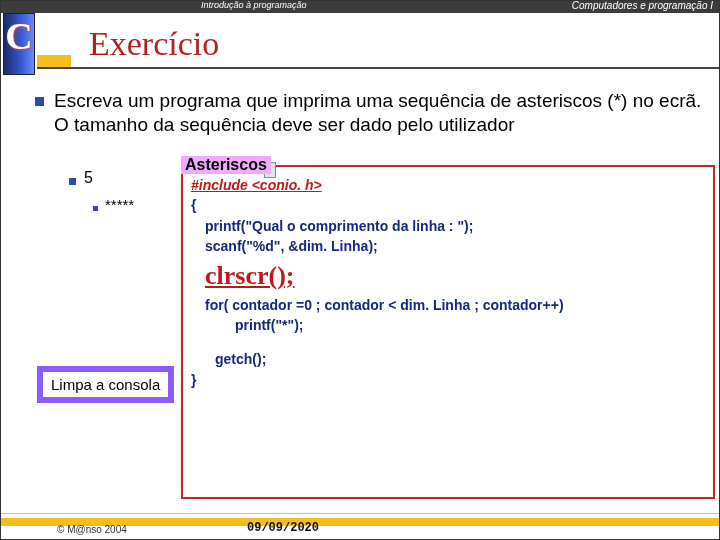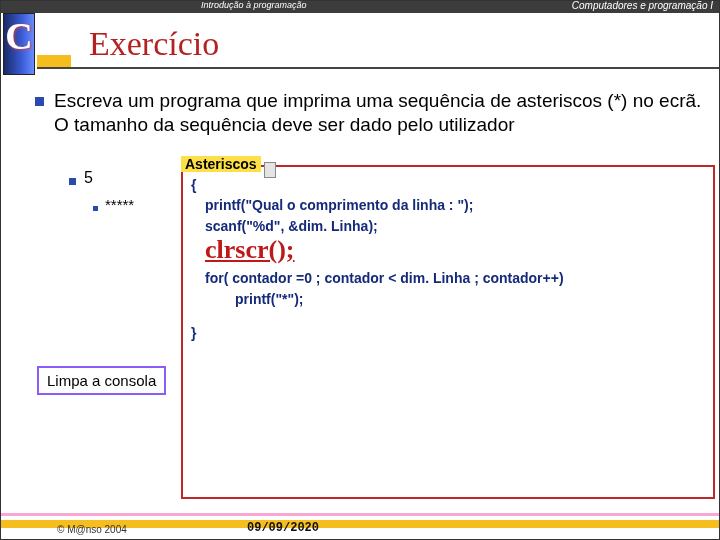--- a/index.html
+++ b/index.html
@@ -67,22 +67,22 @@
   .line { display: flex; align-items: flex-start; margin-bottom: 2px; }
   .sq-lg { width: 9px; height: 9px; background: #2b4aae; margin-top: 8px; margin-right: 10px; flex-shrink:0; }
   .sq-md { width: 7px; height: 7px; background: #2b4aae; margin-top: 6px; margin-right: 8px; flex-shrink:0; }
   .sq-sm { width: 5px; height: 5px; background: #2b4aae; margin-top: 7px; margin-right: 7px; flex-shrink:0; }
   .prompt { font-size: 19px; line-height: 1.25; }
   .ast-title {
     position: absolute;
     top: 155px; left: 180px;
     font-family: Tahoma, sans-serif;
     font-weight: bold;
-    font-size: 14px;
-    background: #fde047;
+    font-size: 16px;
+    background: #f0abfc;
     padding: 0 4px;
     z-index: 3;
   }
   .titlebox {
     position: absolute;
     top: 161px; left: 263px;
     width: 12px; height: 16px;
     background: #e4e4e4;
     border: 1px solid #888;
     z-index: 2;
@@ -120,30 +120,30 @@
   .stars-row {
     position: absolute;
     top: 195px; left: 92px;
     display: flex; align-items: center;
     font-size: 15px;
     z-index: 5;
   }
   .consolebox {
     position: absolute;
     top: 365px; left: 36px;
-    border: 2px solid #8b5cf6;
+    border: 6px solid #8b5cf6;
     padding: 4px 8px;
     font-size: 15px;
     z-index: 5;
   }
   .footer {
     position: absolute;
     bottom: 0; left: 0; right: 0;
     height: 26px;
-    border-top: 3px solid #f9a8d4;
+    border-top: 1px solid #f9a8d4;
     background: #fff;
   }
   .footer .bar {
     position: absolute;
     top: 4px; left: 0; right: 0; height: 8px;
     background: #f5bd1d;
   }
   .footer .copy {
     position: absolute; left: 56px; bottom: 4px;
     font-size: 10px; color: #333;
@@ -183,27 +183,29 @@
 <div class="stars-row">
   <div class="sq-sm"></div>
   <span>*****</span>
 </div>
 
 <div class="ast-title">Asteriscos</div>
 <div class="titlebox"></div>
 <div class="codebox"></div>
 
 <div class="codecontent">
+  <div class="red" style="font-style:italic;text-decoration:underline">#include &lt;conio. h&gt;</div>
   <div class="nav">{</div>
   <div class="nav indent1">printf("Qual o comprimento da linha : ");</div>
   <div class="nav indent1">scanf("%d", &amp;dim. Linha);</div>
-  <div class="indent1" style="margin-bottom:4px;"><span class="big">clrscr();</span></div>
+  <div class="indent1" style="margin-top:6px;margin-bottom:4px;"><span class="big">clrscr();</span></div>
   <div class="nav indent1">for( contador =0  ; contador &lt; dim. Linha ; contador++)</div>
   <div class="nav indent2">printf("*");</div>
   <div style="height:14px"></div>
+  <div class="nav indent1" style="padding-left:24px">getch();</div>
   <div class="nav">}</div>
 </div>
 
 <div class="consolebox">
   <span>Limpa a consola</span>
 </div>
 
 <div class="footer">
   <div class="bar"></div>
   <div class="copy">© M@nso 2004</div>

